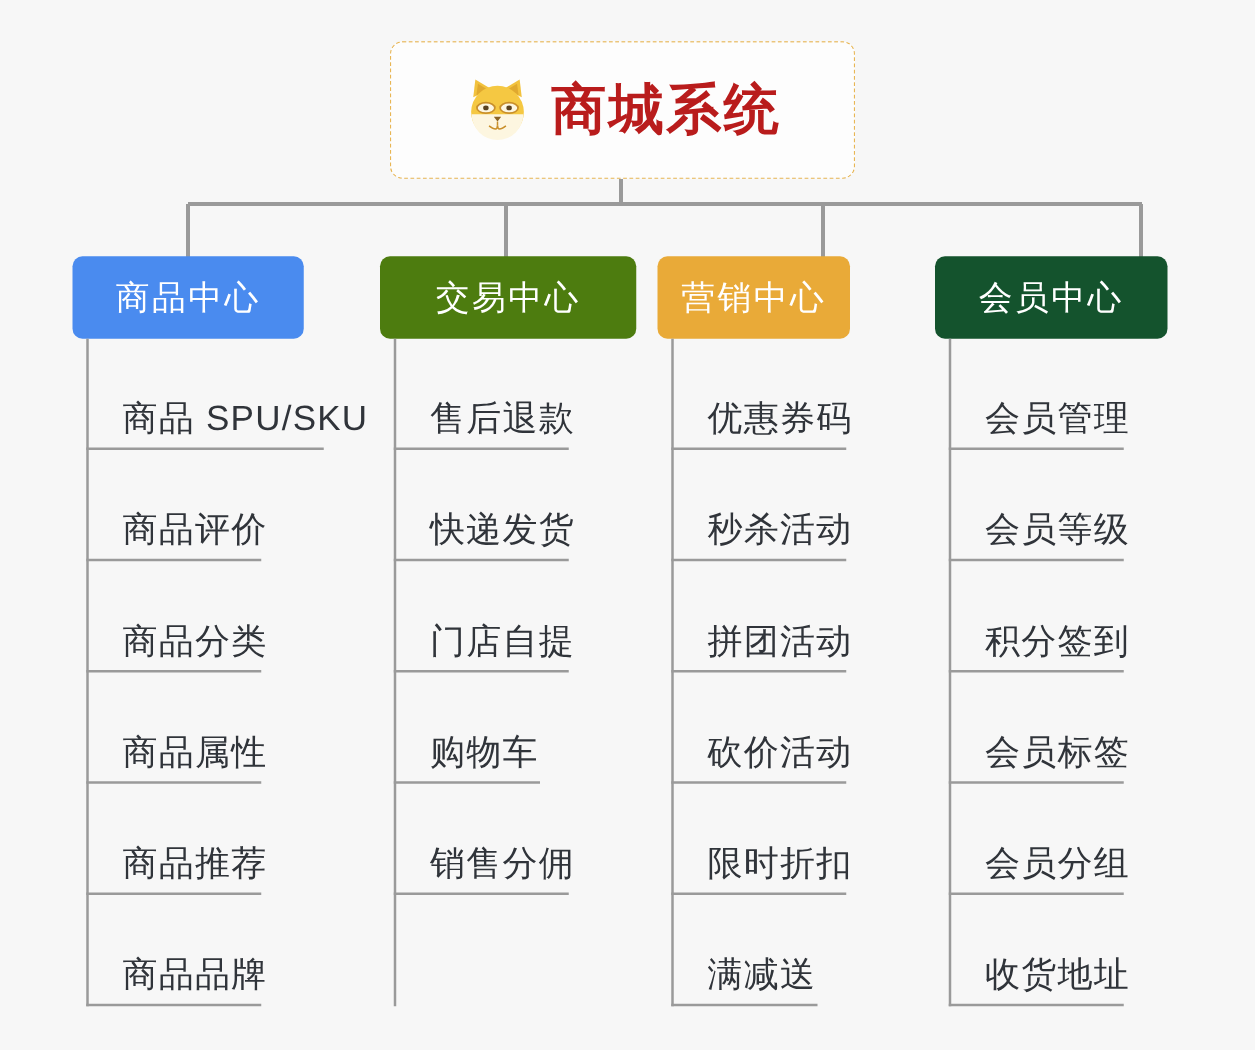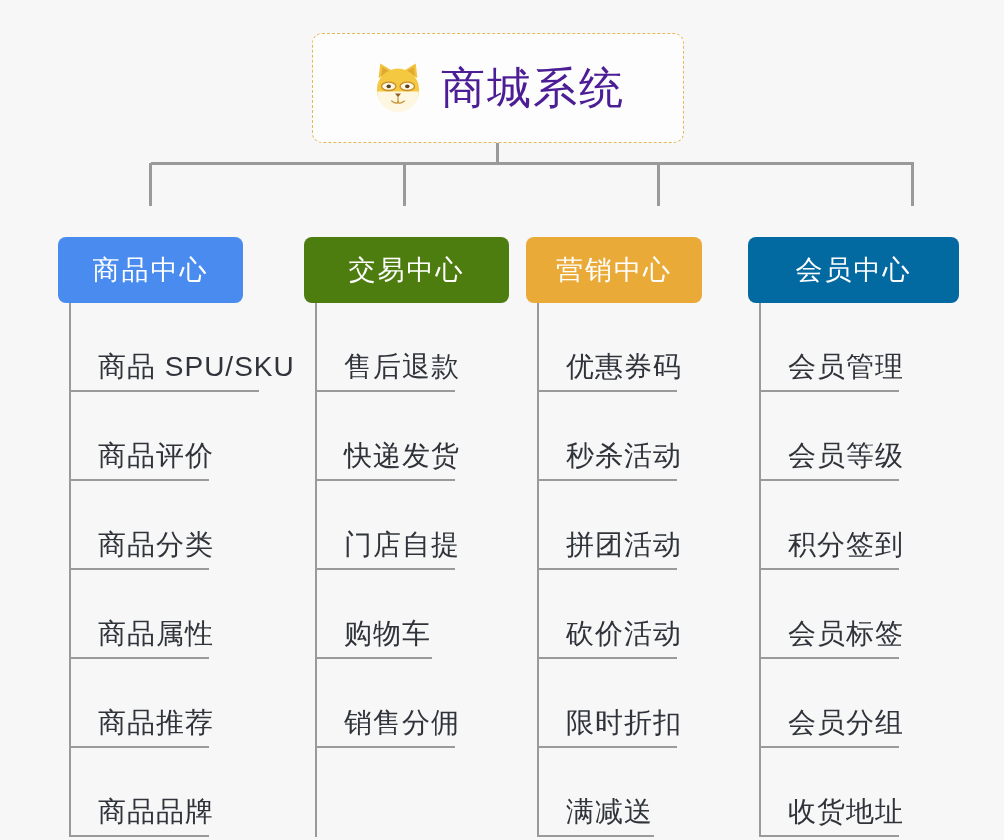--- a/index.html
+++ b/index.html
@@ -34,41 +34,40 @@
     gap: 16px;
   }
   .root-emoji {
     width: 54px;
     height: 54px;
     position: relative;
     flex: none;
   }
   .root-title {
     font-size: 44px;
-    color: #4c1d95;
+    color: #b91c1c;
     letter-spacing: 2px;
     line-height: 1;
-    font-weight: 400;
+    font-weight: 700;
     white-space: nowrap;
   }
 
   
   .connectors {
     position: absolute;
     left: 0; top: 0;
     width: 1004px;
     height: 840px;
     pointer-events: none;
   }
 
   
   .column {
     position: absolute;
     top: 205px;
-    margin-top: 32px;
   }
   .col-header {
     height: 66px;
     border-radius: 8px;
     display: flex;
     align-items: center;
     justify-content: center;
     color: #ffffff;
     font-size: 27px;
     letter-spacing: 2px;
@@ -215,21 +214,21 @@
             <div class="leaf-underline" style="width: 117px;"></div>
             <span class="leaf-label">购物车</span>
           </div>
           <div class="leaf-item">
             <div class="leaf-underline" style="width: 140px;"></div>
             <span class="leaf-label">销售分佣</span>
           </div>
         </div>
       </div>
       <div class="column" style="left: 526px; width: 186px;">
-        <div class="col-header" style="background: rgb(233, 170, 56); width: 176px;">
+        <div class="col-header" style="background: rgb(233, 170, 56); width: 154px;">
           <span>营销中心</span>
         </div>
         <div class="leaf-list">
           <div class="leaf-trunk" style="height: 534px;"></div>
           <div class="leaf-item">
             <div class="leaf-underline" style="width: 140px;"></div>
             <span class="leaf-label">优惠券码</span>
           </div>
           <div class="leaf-item">
             <div class="leaf-underline" style="width: 140px;"></div>
@@ -247,21 +246,21 @@
             <div class="leaf-underline" style="width: 140px;"></div>
             <span class="leaf-label">限时折扣</span>
           </div>
           <div class="leaf-item">
             <div class="leaf-underline" style="width: 117px;"></div>
             <span class="leaf-label">满减送</span>
           </div>
         </div>
       </div>
       <div class="column" style="left: 748px; width: 186px;">
-        <div class="col-header" style="background: #0369a1; width: 211px;">
+        <div class="col-header" style="background: #14532d; width: 186px;">
           <span>会员中心</span>
         </div>
         <div class="leaf-list">
           <div class="leaf-trunk" style="height: 534px;"></div>
           <div class="leaf-item">
             <div class="leaf-underline" style="width: 140px;"></div>
             <span class="leaf-label">会员管理</span>
           </div>
           <div class="leaf-item">
             <div class="leaf-underline" style="width: 140px;"></div>

